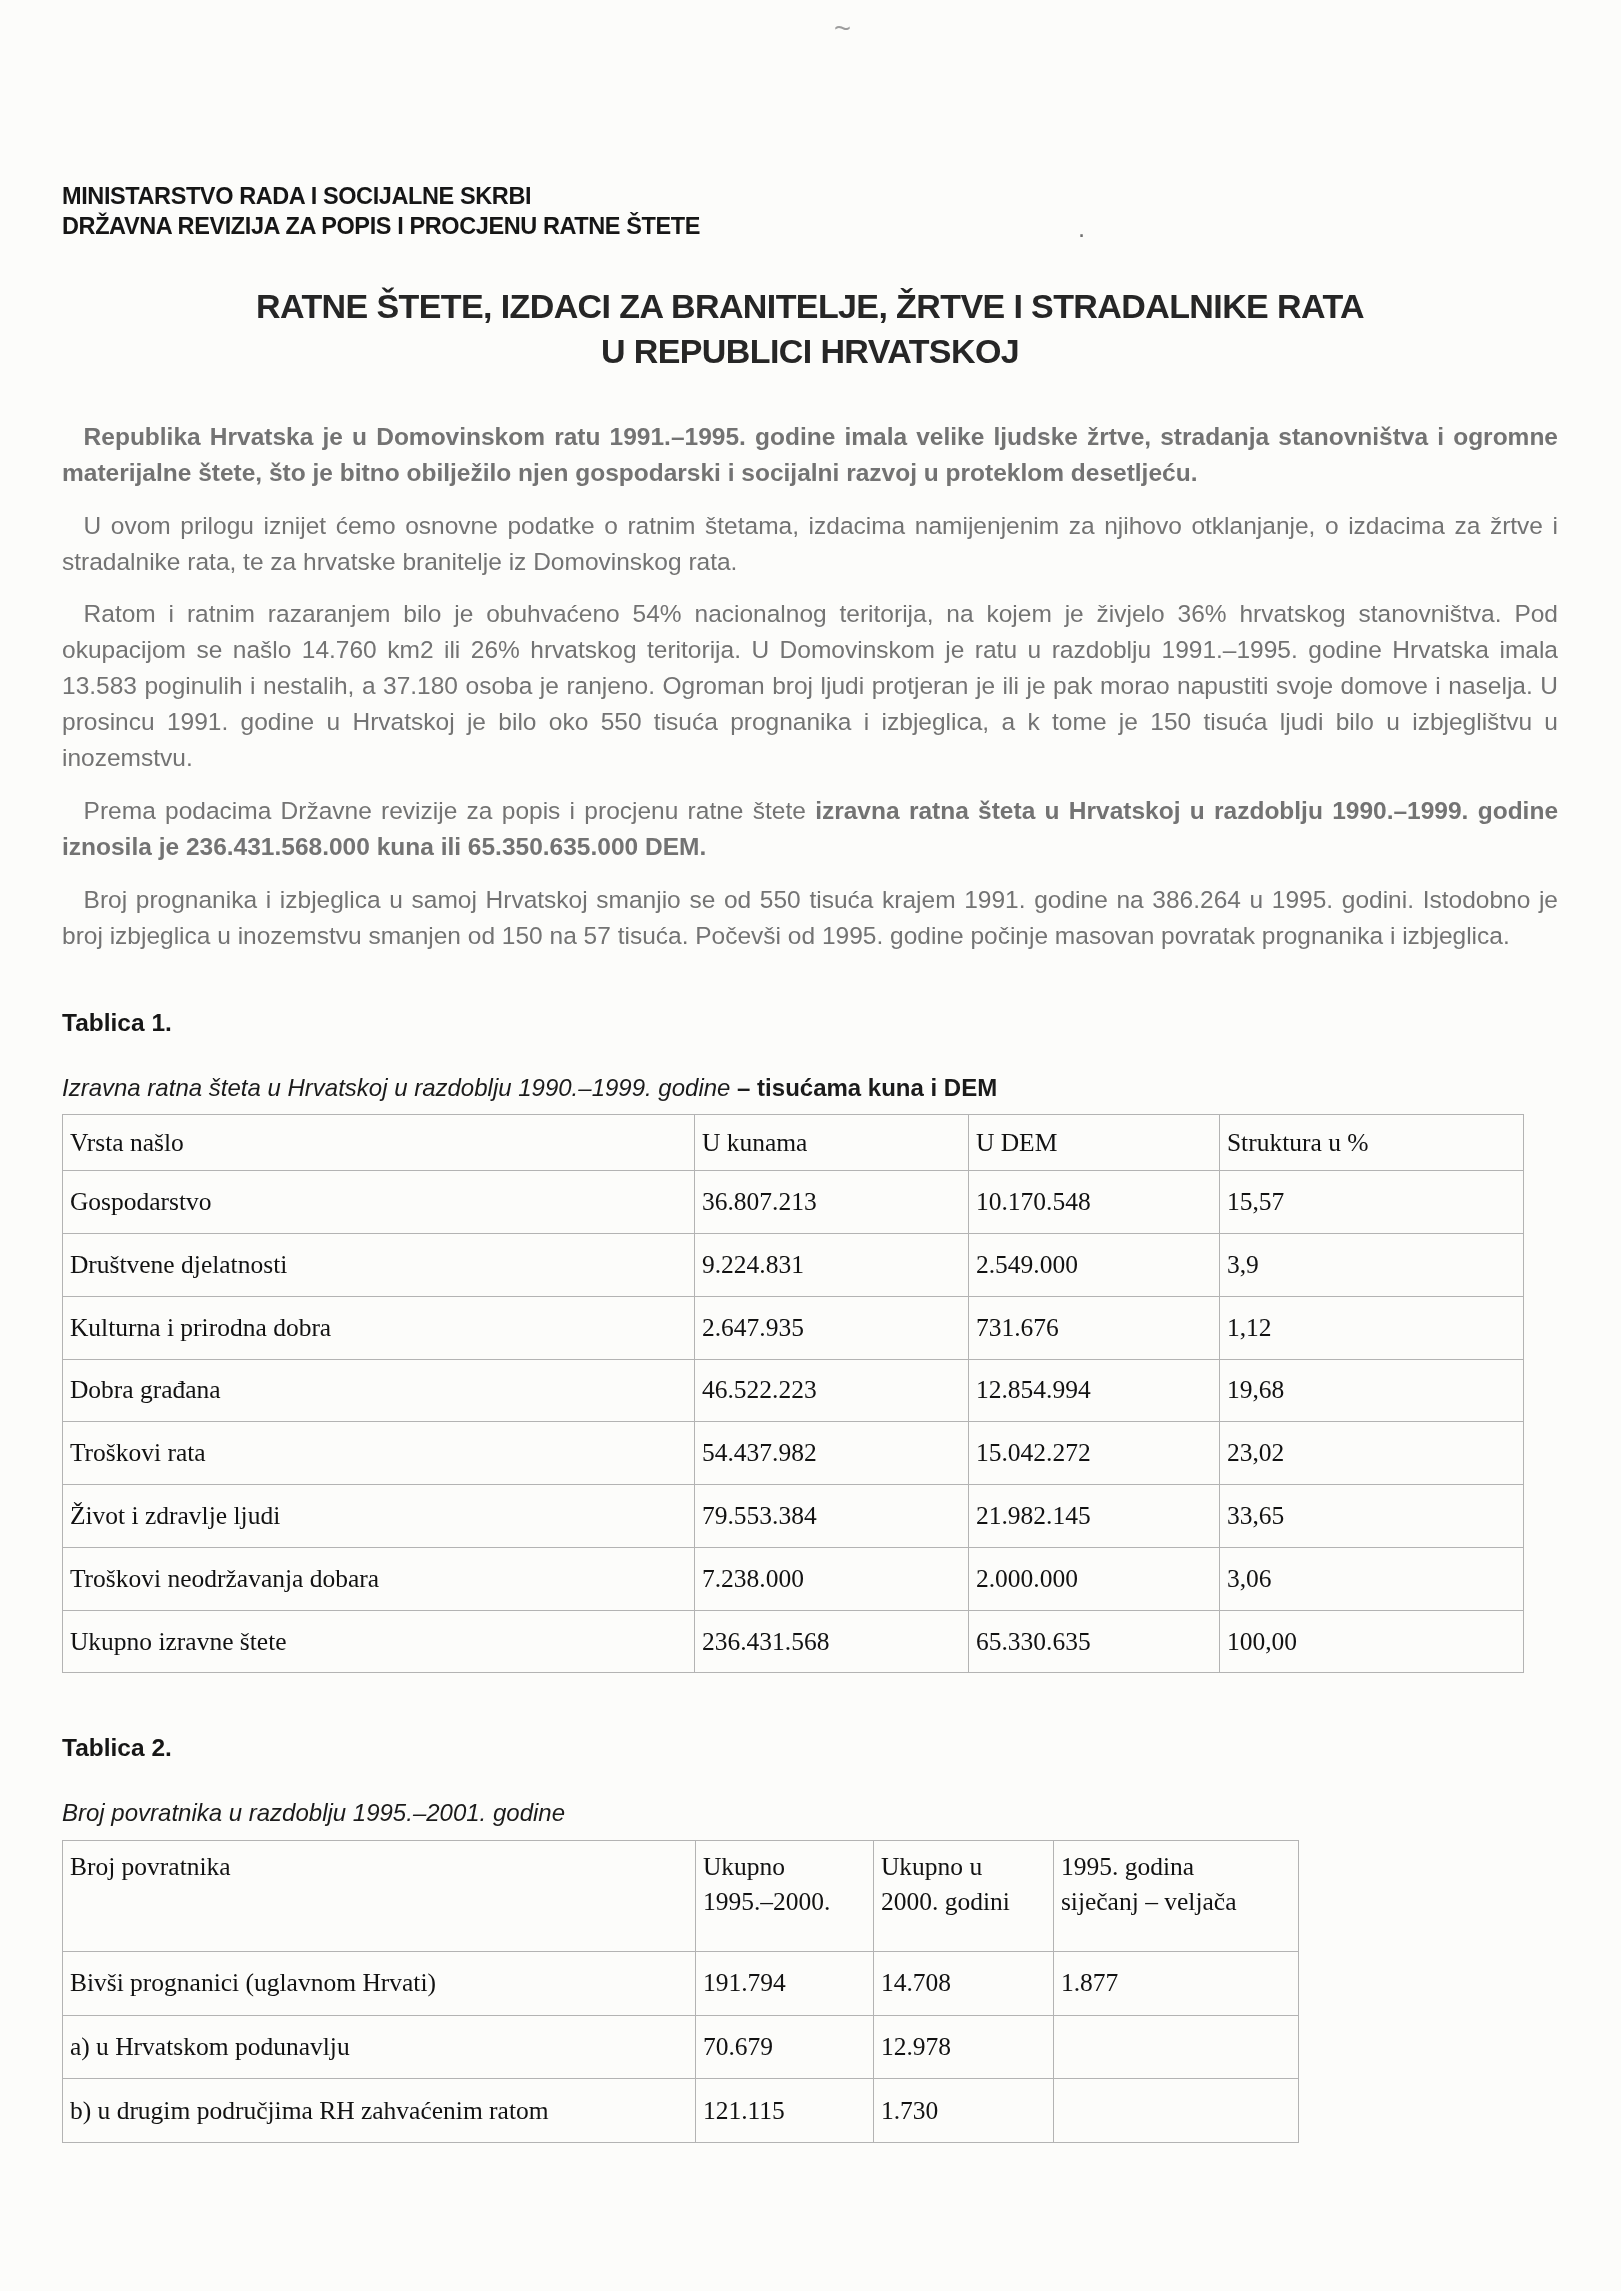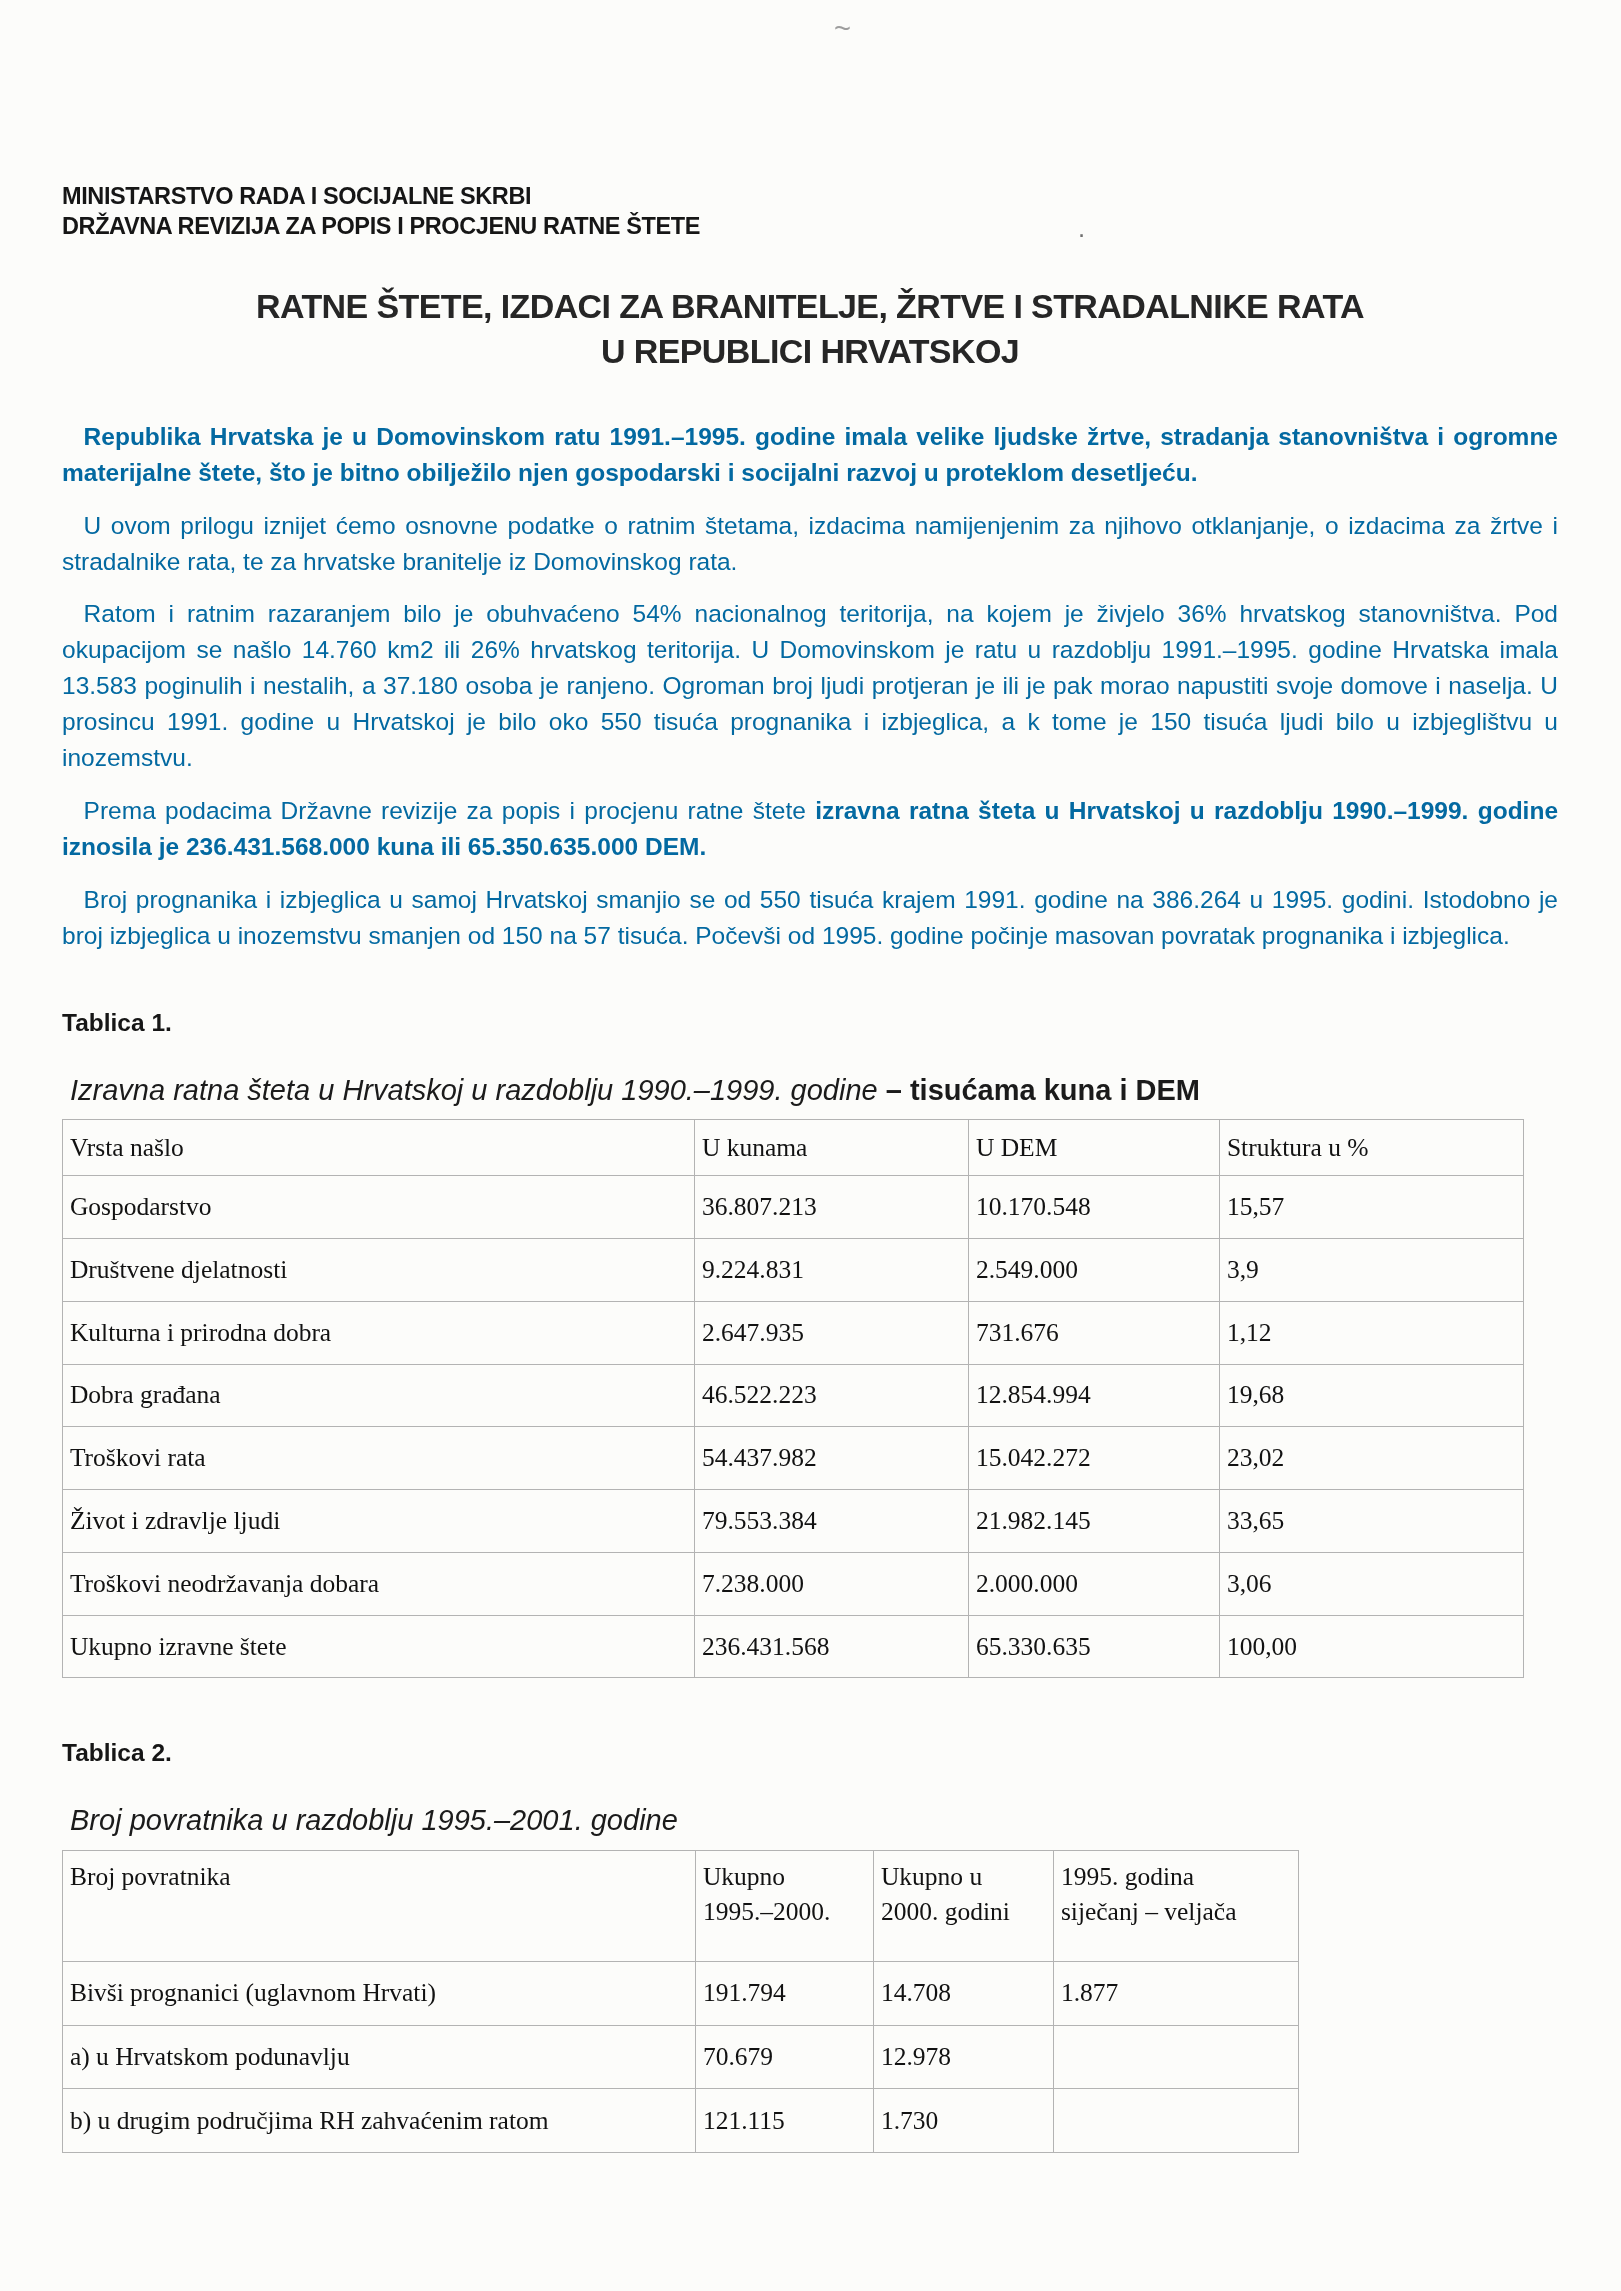--- a/index.html
+++ b/index.html
@@ -37,38 +37,37 @@
   }
   .doc-title span { display: block; text-align: center; }
   
   .body-text { margin-top: 45px; }
   .body-text p {
     margin: 0 0 16.7px 0;
     font-size: 24.5px;
     line-height: 36px;
     text-align: justify;
     text-indent: 21.6px;
-    color: #0369a1;
+    color: #737373;
   }
   .body-text p.bold { font-weight: bold; }
   .inline-bold { font-weight: bold; }
   
   .table-heading {
     font-weight: bold;
     font-size: 24.5px;
     color: #161616;
   }
   .t1-heading { margin-top: 55px; }
   .t2-heading { margin-top: 61px; }
   .table-caption {
     margin-top: 37px;
-    font-size: 29px;
+    font-size: 24px;
     font-style: italic;
     color: #1b1b1b;
-    margin-left: 8px;
   }
   .table-caption .caption-bold {
     font-style: normal;
     font-weight: bold;
   }
   
   table {
     border-collapse: collapse;
     table-layout: fixed;
     margin-top: 12.7px;

